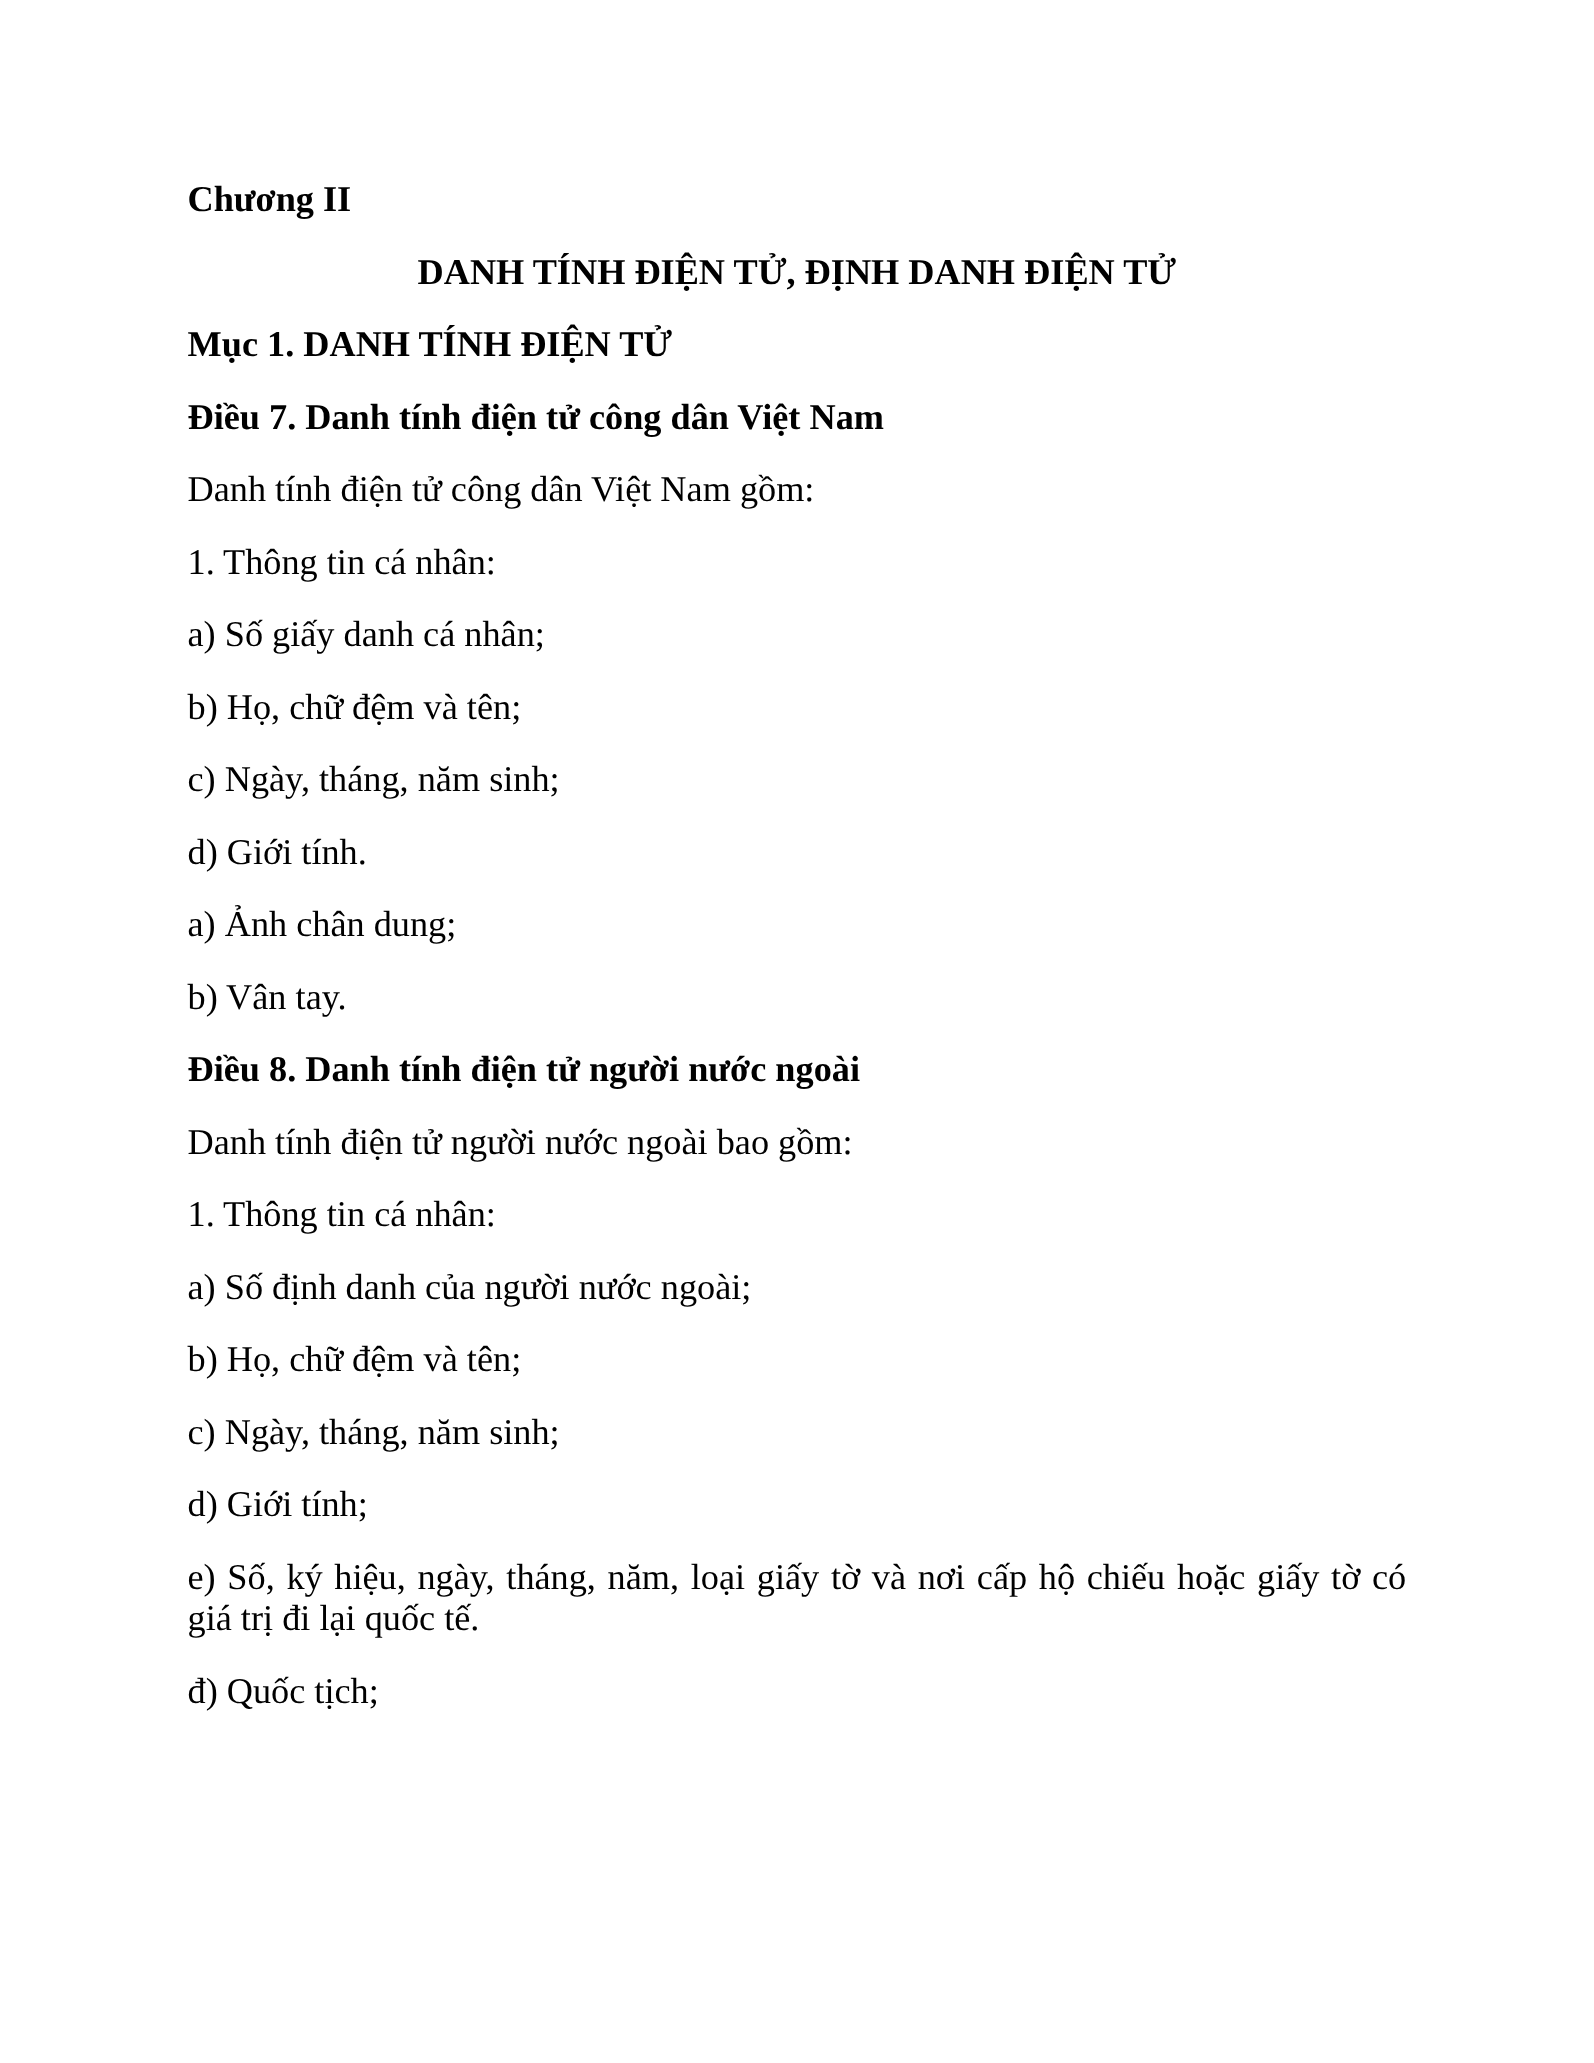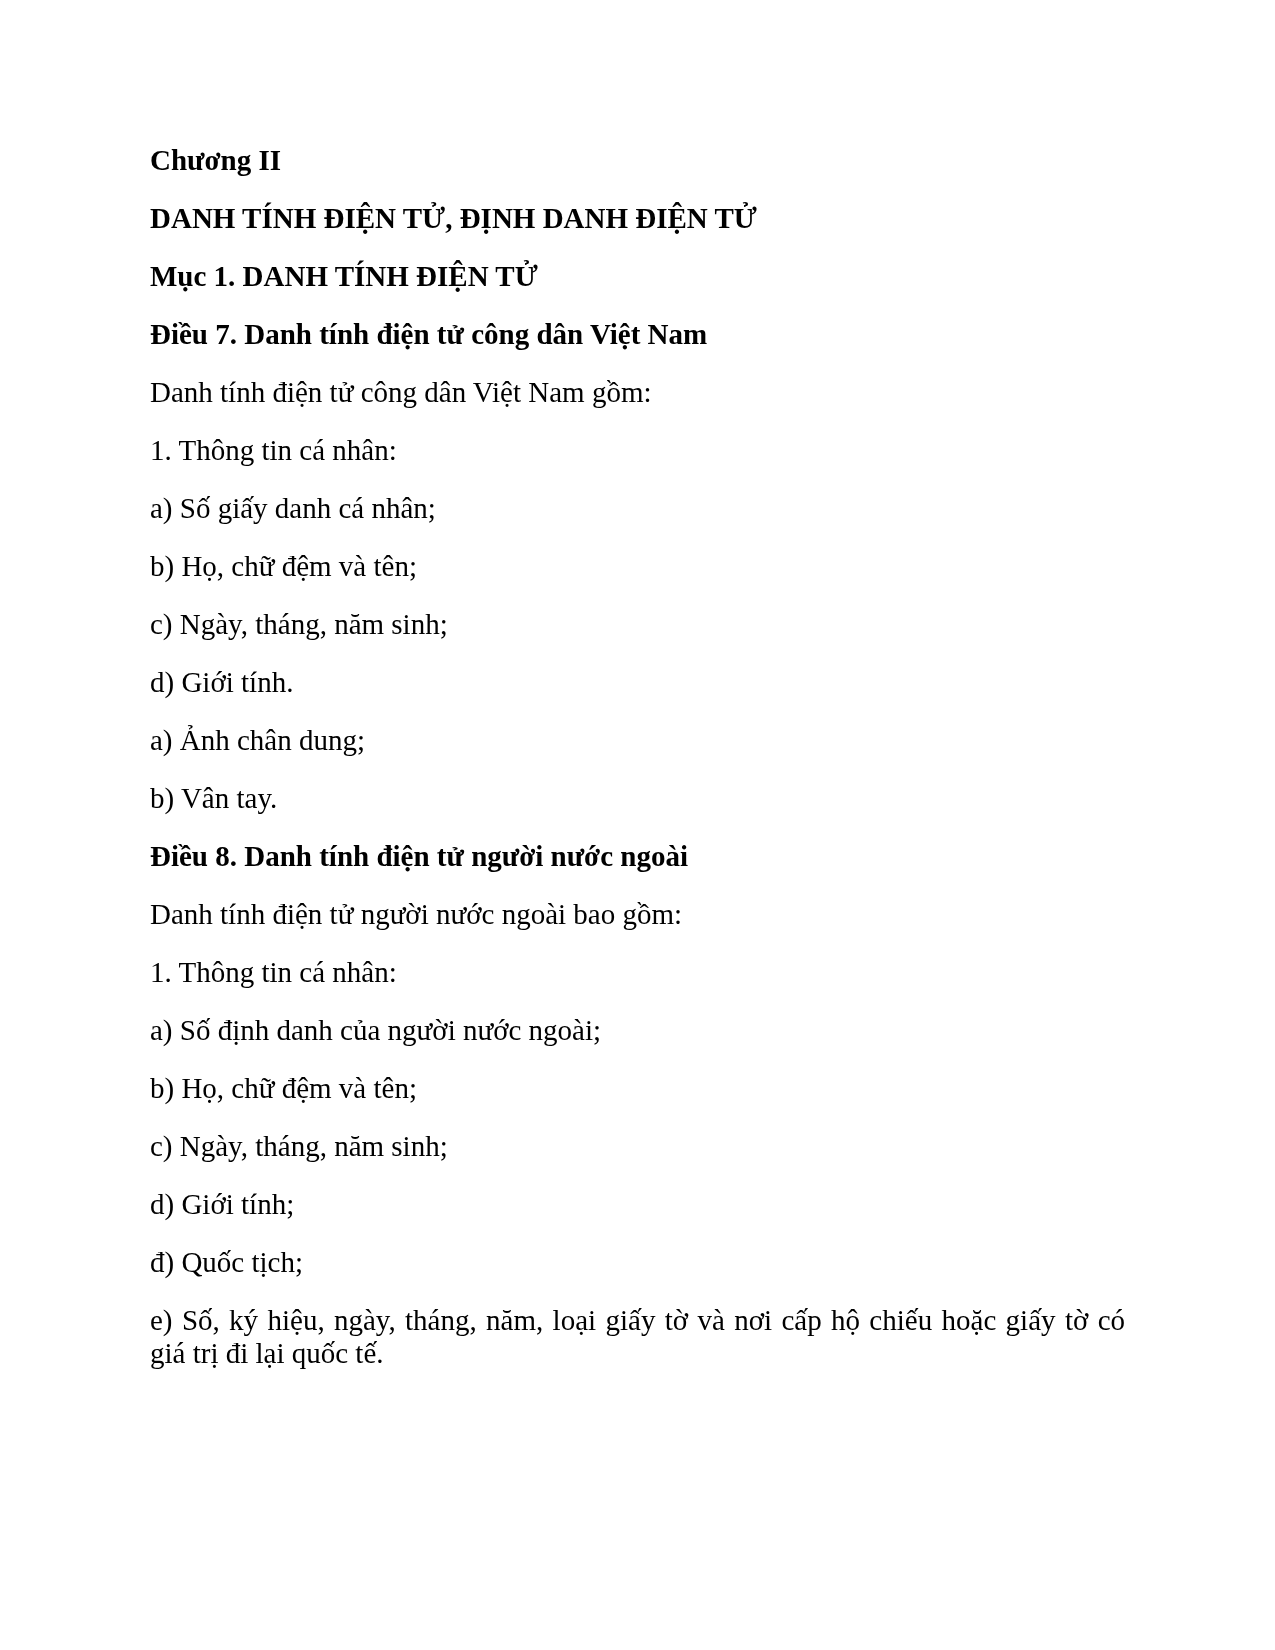--- a/index.html
+++ b/index.html
@@ -17,21 +17,21 @@
     font-family: "Liberation Serif", "DejaVu Serif", serif;
     font-size: 29px;
     line-height: 33px;
     color: #000000;
     overflow: hidden;
   }
   .page p {
     margin: 0 0 25px 0;
   }
   .bold   { font-weight: 700; }
-  .center { }
+  .center { text-align: center; }
   .justify { text-align: justify; font-family: Liberation Serif, serif; }
 </style>
 </head>
 <body>
 
 <div class="page">
 
   <p class="bold">Chương II</p>
 
   <p class="bold center">DANH TÍNH ĐIỆN TỬ, ĐỊNH DANH ĐIỆN TỬ</p>
@@ -50,16 +50,16 @@
   <p class="justify">b) Vân tay.</p>
 
   <p class="bold">Điều 8. Danh tính điện tử người nước ngoài</p>
 
   <p class="justify">Danh tính điện tử người nước ngoài bao gồm:</p>
   <p class="justify">1. Thông tin cá nhân:</p>
   <p class="justify">a) Số định danh của người nước ngoài;</p>
   <p class="justify">b) Họ, chữ đệm và tên;</p>
   <p class="justify">c) Ngày, tháng, năm sinh;</p>
   <p class="justify">d) Giới tính;</p>
+  <p class="justify">e) Số, ký hiệu, ngày, tháng, năm, loại giấy tờ và nơi cấp hộ chiếu hoặc giấy tờ có giá trị đi lại quốc tế.</p>
   <p class="justify">đ) Quốc tịch;</p>
-  <p class="justify">e) Số, ký hiệu, ngày, tháng, năm, loại giấy tờ và nơi cấp hộ chiếu hoặc giấy tờ có giá trị đi lại quốc tế.</p>
 
 </div>
 
 </body></html>

